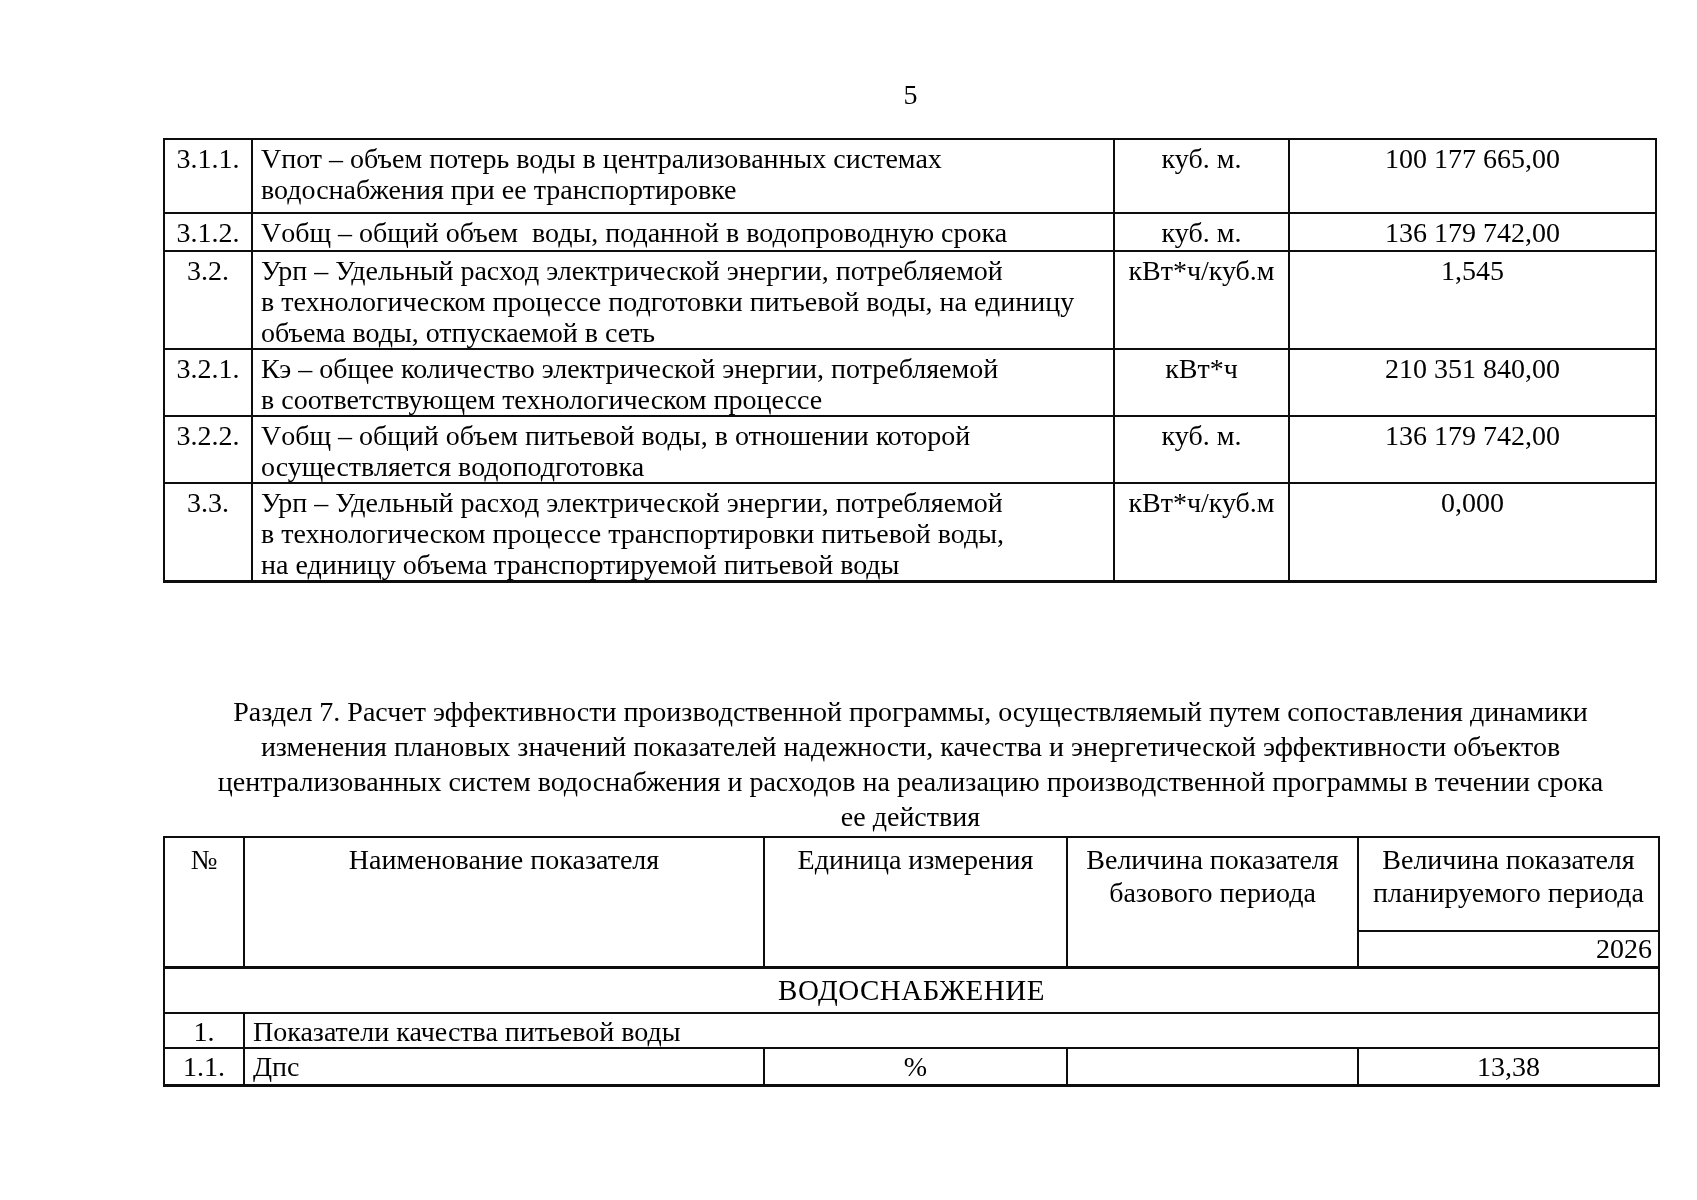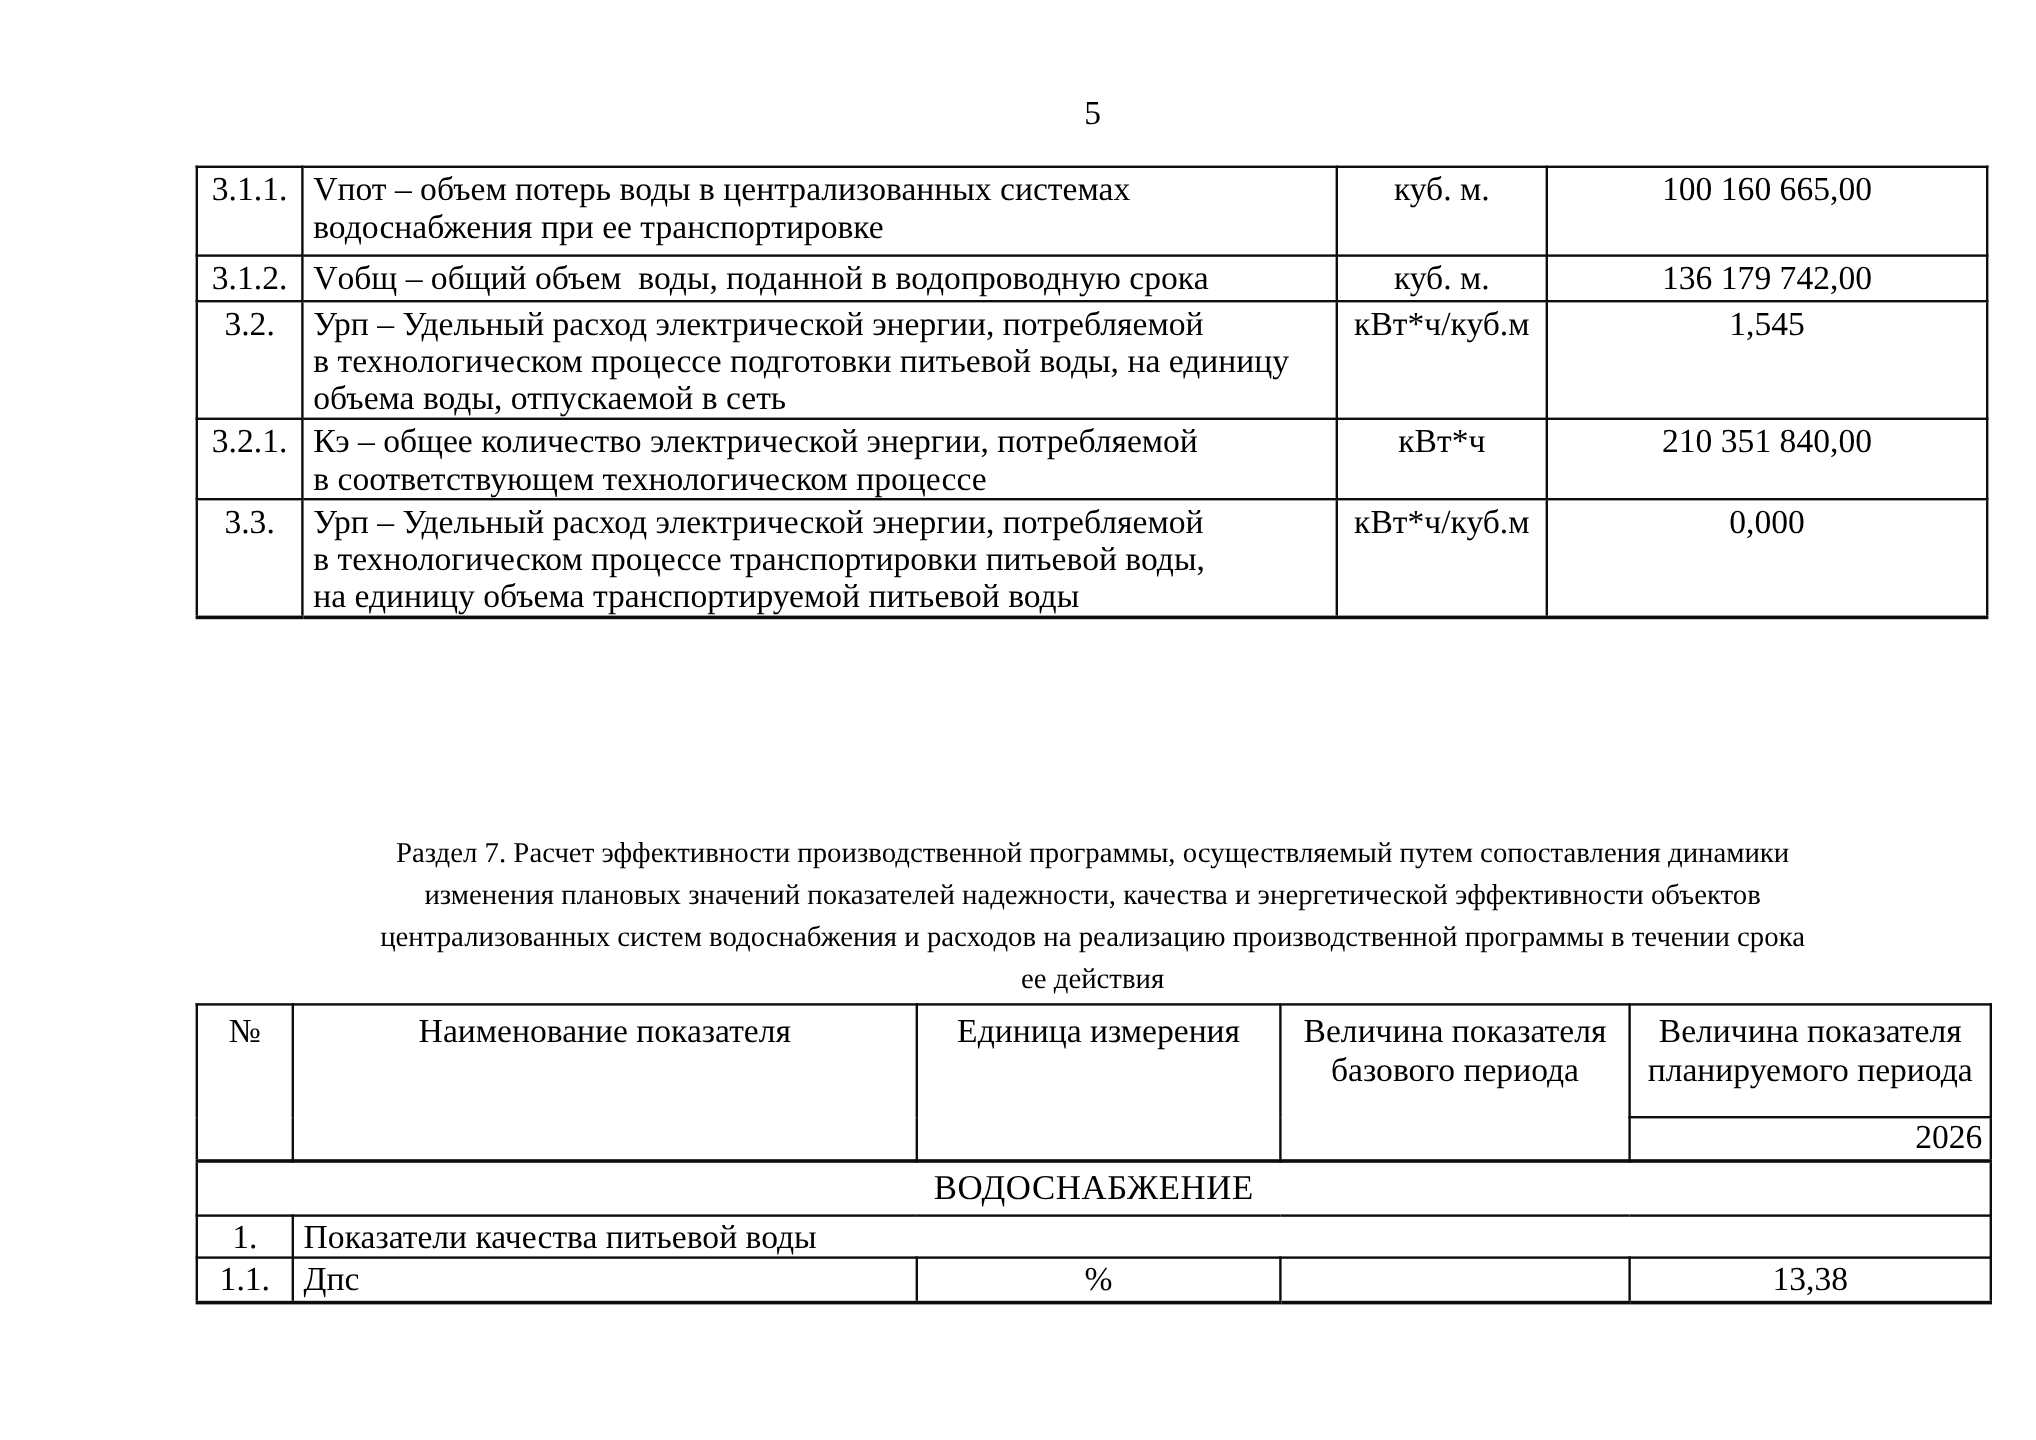--- a/index.html
+++ b/index.html
@@ -26,21 +26,21 @@
   
   .t1{position:absolute;left:163px;top:138px;width:1492px;}
   .t1 .num{text-align:center;padding:3px 2px 0 2px;}
   .t1 .nm{text-align:left;padding:3px 8px 0 8px;white-space:pre-wrap;}
   .t1 .unit{text-align:center;padding-top:3px;margin-left:23px;}
   .t1 .val{text-align:center;padding-top:3px;}
   .t1 tr:last-child td{border-bottom-width:3px;}
   
   .heading{
     position:absolute;left:163px;top:694px;width:1495px;
-    text-align:center;font-size:24px;line-height:35px;
+    text-align:center;font-size:28px;line-height:35px;
     white-space:pre-wrap;
   }
   
   .t2{position:absolute;left:163px;top:836px;width:1495px;}
   .t2 .hc{text-align:center;white-space:pre-wrap;padding-top:5px;line-height:33px;}
   .t2 .year{text-align:right;padding-top:1px;font-family:Liberation Serif, serif;}
   .t2 .secrow td{
     border-top-width:3px;
     font-size:29px;
     padding:6px 4px 2px 4px;
@@ -65,21 +65,21 @@
         <col style="width:862px">
         <col style="width:175px">
         <col style="width:367px">
     </colgroup>
     <tbody>
       <tr style="height:74px">
         <td class="num">3.1.1.</td>
         <td class="nm">Vпот – объем потерь воды в централизованных системах
 водоснабжения при ее транспортировке</td>
         <td class="unit">куб. м.</td>
-        <td class="val">100 160 665,00</td>
+        <td class="val">100 177 665,00</td>
       </tr>
       <tr style="height:38px">
         <td class="num">3.1.2.</td>
         <td class="nm">Vобщ – общий объем  воды, поданной в водопроводную срока</td>
         <td class="unit">куб. м.</td>
         <td class="val">136 179 742,00</td>
       </tr>
       <tr style="height:96px">
         <td class="num">3.2.</td>
         <td class="nm">Урп – Удельный расход электрической энергии, потребляемой
@@ -87,20 +87,27 @@
 объема воды, отпускаемой в сеть</td>
         <td class="unit">кВт*ч/куб.м</td>
         <td class="val">1,545</td>
       </tr>
       <tr style="height:66px">
         <td class="num">3.2.1.</td>
         <td class="nm">Кэ – общее количество электрической энергии, потребляемой
 в соответствующем технологическом процессе</td>
         <td class="unit">кВт*ч</td>
         <td class="val">210 351 840,00</td>
+      </tr>
+      <tr style="height:66px">
+        <td class="num">3.2.2.</td>
+        <td class="nm">Vобщ – общий объем питьевой воды, в отношении которой
+осуществляется водоподготовка</td>
+        <td class="unit">куб. м.</td>
+        <td class="val">136 179 742,00</td>
       </tr>
       <tr style="height:96px">
         <td class="num">3.3.</td>
         <td class="nm">Урп – Удельный расход электрической энергии, потребляемой
 в технологическом процессе транспортировки питьевой воды,
 на единицу объема транспортируемой питьевой воды</td>
         <td class="unit">кВт*ч/куб.м</td>
         <td class="val">0,000</td>
       </tr>
     </tbody>

